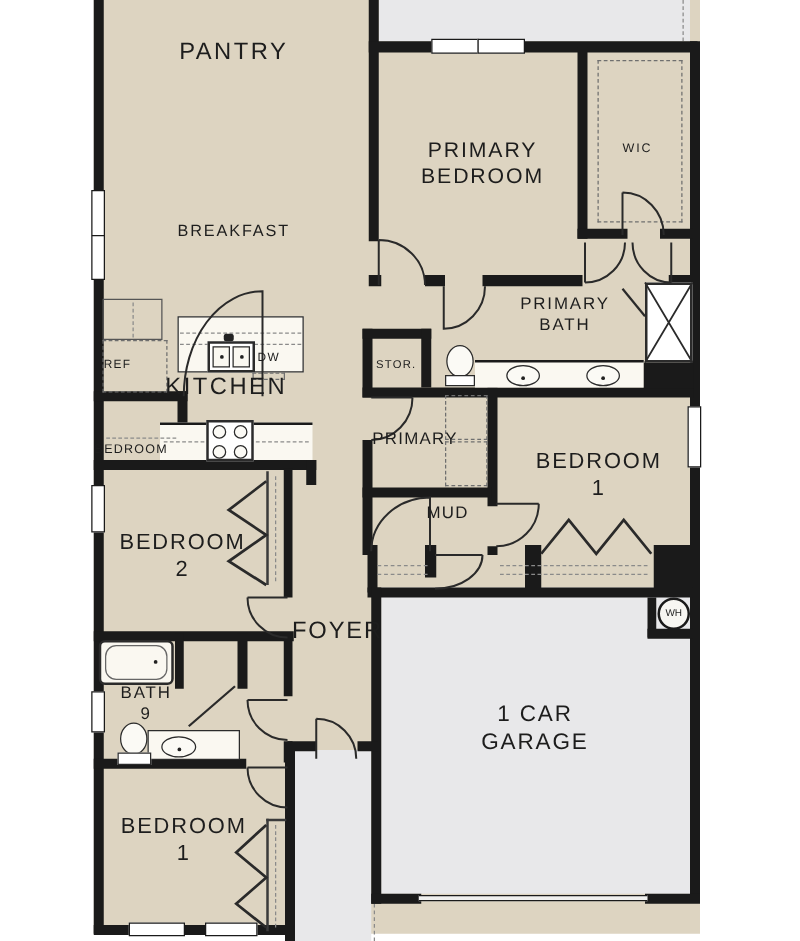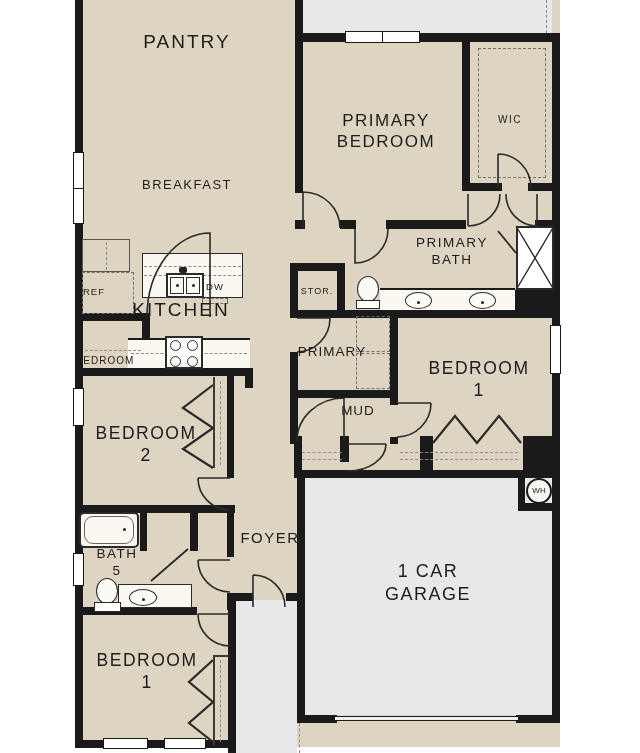--- a/index.html
+++ b/index.html
@@ -189,20 +189,20 @@
 BATH</div>
     <div class="lbl" style="left:317px;top:292px;font-size:9px;letter-spacing:1px">STOR.</div>
     <div class="lbl" style="left:94px;top:292px;font-size:9.5px;letter-spacing:1px">REF</div>
     <div class="lbl" style="left:215px;top:287px;font-size:9.5px;letter-spacing:1px">DW</div>
     <div class="lbl" style="left:181px;top:310px;font-size:19px;letter-spacing:2px">KITCHEN</div>
     <div class="lbl" style="left:105px;top:361px;font-size:10px;letter-spacing:1px">BEDROOM</div>
     <div class="lbl" style="left:332px;top:352px;font-size:13.5px;letter-spacing:1px">PRIMARY</div>
     <div class="lbl" style="left:479px;top:380px;font-size:17.5px">BEDROOM 1</div>
     <div class="lbl" style="left:358px;top:411px;font-size:13.5px;letter-spacing:1px">MUD</div>
     <div class="lbl" style="left:146px;top:445px;font-size:17.5px">BEDROOM 2</div>
-    <div class="lbl" style="left:270px;top:538px;font-size:15px">FOYER</div>
-    <div class="lbl" style="left:117px;top:563px;font-size:13.5px">BATH 5</div>
+    <div class="lbl" style="left:270px;top:505px;font-size:19px">FOYER</div>
+    <div class="lbl" style="left:117px;top:563px;font-size:13.5px">BATH 9</div>
     <div class="lbl" style="left:147px;top:672px;font-size:17.5px">BEDROOM 1</div>
     <div class="lbl" style="left:428px;top:582px;font-size:18px">1 CAR
 GARAGE</div>
   </div>
 
 </div>
 
 </body></html>

